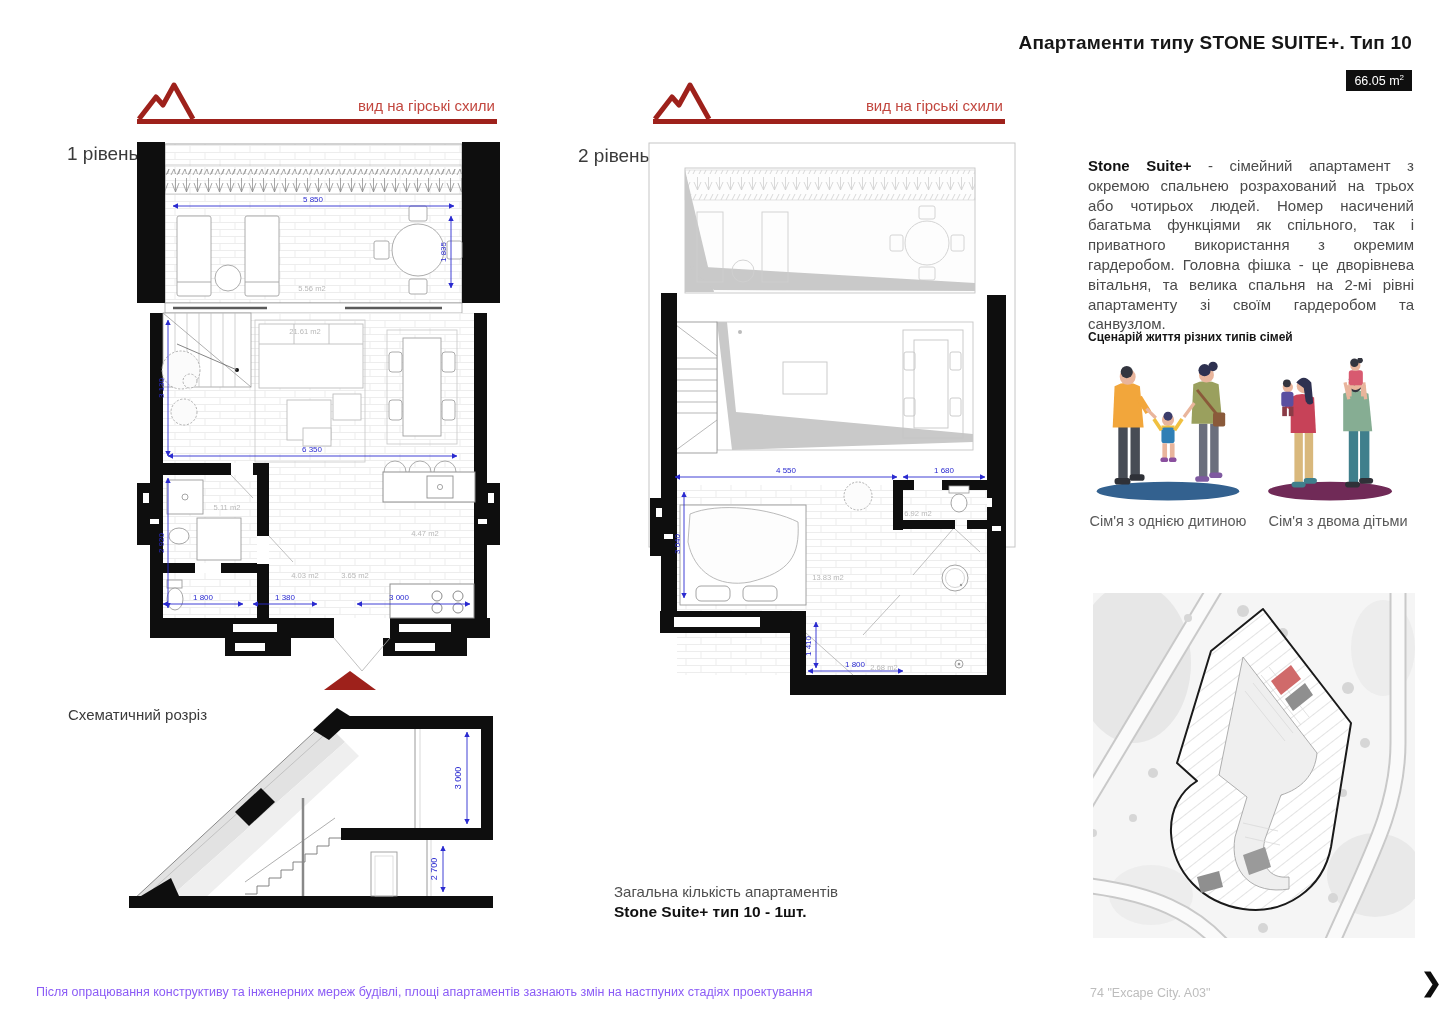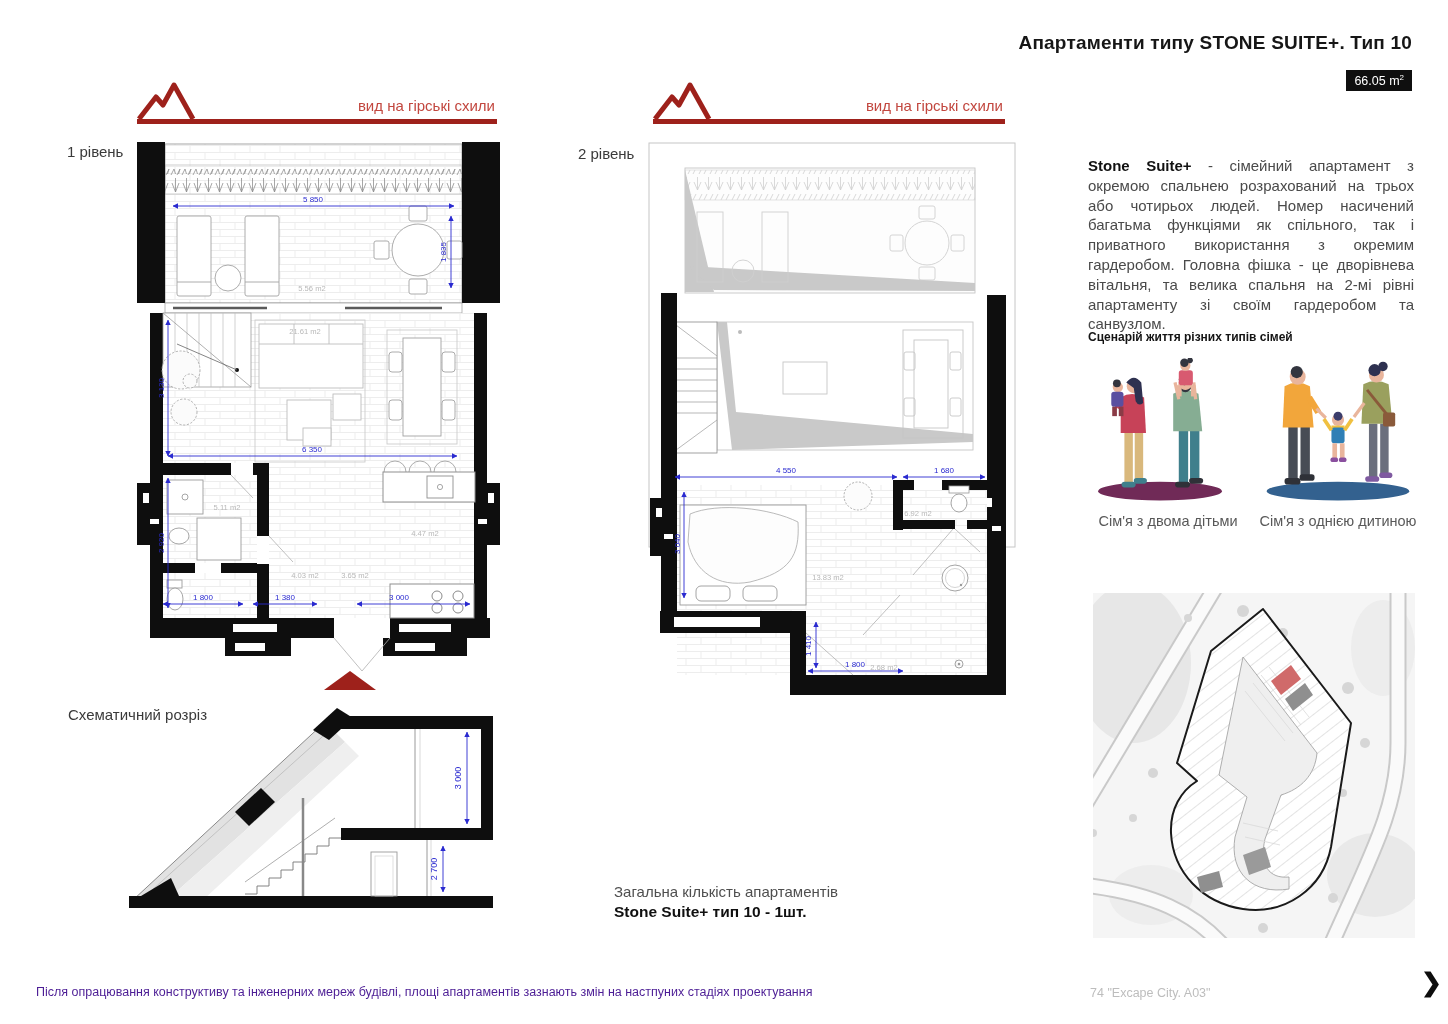--- a/index.html
+++ b/index.html
@@ -6,35 +6,35 @@
   .page{position:relative;width:1448px;height:1024px;background:#fff;overflow:hidden;
         font-family:"Liberation Sans",sans-serif;color:#222;}
   .abs{position:absolute;}
   .page-title{top:32px;right:36px;font-size:19px;font-weight:700;color:#161616;letter-spacing:.2px;margin-left:16px;}
   .area-badge{top:70px;right:36px;background:#0f0f0f;color:#fff;font-size:12.5px;padding:3px 8px;}
   .area-badge sup{font-size:8px;}
   .view-banner{height:40px;}
   .view-banner .redline{position:absolute;left:0;right:0;bottom:0;height:5px;background:#9e211b;}
   .view-banner .mtn{position:absolute;left:-2px;bottom:2px;}
   .view-banner .vlabel{position:absolute;right:2px;bottom:10px;color:#c2473f;font-size:15px;}
-  .lvl-label{font-size:15px;color:#3a3a3a;}
+  .lvl-label{font-size:19px;color:#3a3a3a;}
   .sec-label{font-size:15px;color:#3a3a3a;}
   .entry-tri{width:0;height:0;border-left:26px solid transparent;border-right:26px solid transparent;
              border-bottom:19px solid #9e211b;}
   .right-col{left:1088px;width:326px;}
   .descr{font-size:15px;line-height:19.8px;text-align:justify;color:#4a4a4a;}
   .descr .lead{font-weight:700;color:#111;}
   .scen-head{font-size:12px;font-weight:700;color:#141414;}
   .families{left:1088px;top:358px;width:330px;display:flex;justify-content:space-between;}
   .fam{width:160px;text-align:center;}
   .fam .cap{margin-top:4px;font-size:14.5px;color:#585858;line-height:1.25;}
   .totals{left:614px;top:883px;width:400px;text-align:left;}
   .totals .t1{font-size:15px;color:#4f4f4f;}
   .totals .t2{font-size:15.5px;font-weight:700;color:#101010;margin-top:3px;}
-  .foot-disc{left:36px;top:985px;font-size:12.5px;color:#4c1d95;}
+  .foot-disc{left:36px;top:985px;font-size:12.5px;color:#8b5cf6;}
   .foot-ref{left:1090px;top:986px;font-size:12.5px;color:#bdbdbd;}
   .foot-next{right:6px;top:968px;font-size:25px;font-weight:700;color:#0d0d0d;}
   svg{display:block;}
   svg text{font-family:"Liberation Sans",sans-serif;}
   .dim{stroke:#2a2ad0;stroke-width:.9;}
   .dimt{fill:#2a2ad0;font-size:8px;text-anchor:middle;}
   .areat{fill:#b8b8b8;font-size:7.6px;text-anchor:middle;}
 </style>
 </head>
 <body>
@@ -366,55 +366,20 @@
     <line class="dim" x1="316" y1="146" x2="316" y2="192" marker-start="url(#sca)" marker-end="url(#sca)"></line>
     <text class="dimt" transform="rotate(-90 310 169)" x="310" y="169" style="font-size:9px;">2 700</text>
   </svg>
 
   <div class="abs right-col descr" style="top:156px;">
     <span class="lead">Stone Suite+</span><span> - сімейний апартамент з окремою спальнею розрахований на трьох або чотирьох людей. Номер насичений багатьма функціями як спільного, так і приватного використання з окремим гардеробом. Головна фішка - це дворівнева вітальня, та велика спальня на 2-мі рівні апартаменту зі своїм гардеробом та санвузлом.</span>
   </div>
   <div class="abs right-col scen-head" style="top:330px;">Сценарій життя різних типів сімей</div>
 
   <div class="abs families">
-    <div class="fam">
-      <svg width="145" height="150" viewBox="0 0 145 160">
-        <ellipse cx="72" cy="142" rx="66" ry="10" fill="#702a57"></ellipse>
-        <rect x="34" y="78" width="9" height="56" fill="#d9b87c"></rect>
-          <rect x="45" y="78" width="9" height="52" fill="#d9b87c"></rect>
-        <rect x="31" y="132" width="15" height="6" rx="3" fill="#3f7f8c"></rect>
-          <rect x="44" y="128" width="14" height="6" rx="3" fill="#3f7f8c"></rect>
-        <path d="M30,42 Q42,35 55,42 L57,80 L30,80 Z" fill="#c74258"></path>
-        <line x1="37" y1="56" x2="25" y2="50" stroke="#c74258" stroke-width="5"></line>
-        <circle cx="44" cy="30" r="7.5" fill="#e9b59c"></circle>
-        <path d="M36,26 Q44,16 52,26 L54,48 Q49,52 46,46 L44,32 Z" fill="#2e3150"></path>
-        <circle cx="27" cy="31" r="5.5" fill="#e9b59c"></circle>
-          <circle cx="26" cy="27" r="4.2" fill="#33353f"></circle>
-        <rect x="20" y="36" width="13" height="16" rx="3" fill="#5a4fa0"></rect>
-        <rect x="21" y="52" width="5" height="10" fill="#8a3b46"></rect>
-          <rect x="28" y="52" width="5" height="10" fill="#8a3b46"></rect>
-        <rect x="92" y="76" width="10" height="58" fill="#3f7f8c"></rect>
-          <rect x="104" y="76" width="10" height="54" fill="#3f7f8c"></rect>
-        <rect x="88" y="132" width="16" height="6" rx="3" fill="#2f3138"></rect>
-          <rect x="103" y="128" width="15" height="6" rx="3" fill="#2f3138"></rect>
-        <path d="M86,38 Q99,31 113,38 L117,78 L86,78 Z" fill="#86ad93"></path>
-        <line x1="92" y1="44" x2="88" y2="26" stroke="#e9b59c" stroke-width="3.5"></line>
-        <line x1="110" y1="44" x2="108" y2="26" stroke="#e9b59c" stroke-width="3.5"></line>
-        <circle cx="99" cy="28" r="7.5" fill="#e9b59c"></circle>
-          <circle cx="98" cy="23" r="6" fill="#33353f"></circle>
-        <path d="M92,30 Q99,38 106,30 L104,34 Q99,39 94,34 Z" fill="#33353f"></path>
-        <rect x="90" y="29" width="5" height="12" fill="#e9b59c"></rect>
-          <rect x="105" y="29" width="5" height="12" fill="#e9b59c"></rect>
-        <rect x="92" y="13" width="15" height="16" rx="3" fill="#d85a70"></rect>
-        <circle cx="99" cy="8" r="5.5" fill="#e9b59c"></circle>
-          <circle cx="98" cy="5" r="4.5" fill="#33353f"></circle>
-          <circle cx="104" cy="2.5" r="3" fill="#33353f"></circle>
-      </svg>
-      <div class="cap">Сім'я з двома дітьми</div>
-    </div>
     <div class="fam">
       <svg width="160" height="150" viewBox="0 0 170 160">
         <ellipse cx="85" cy="142" rx="76" ry="10" fill="#33618f"></ellipse>
         <rect x="32" y="72" width="10" height="58" fill="#474c55"></rect>
           <rect x="45" y="72" width="10" height="54" fill="#474c55"></rect>
         <rect x="28" y="128" width="17" height="7" rx="3" fill="#2f3138"></rect>
           <rect x="44" y="124" width="16" height="7" rx="3" fill="#2f3138"></rect>
         <path d="M28,30 Q41,23 55,30 L59,74 L26,74 Z" fill="#f2a63b"></path>
         <line x1="54" y1="42" x2="64" y2="58" stroke="#f2a63b" stroke-width="7"></line>
         <line x1="62" y1="54" x2="72" y2="64" stroke="#e9b59c" stroke-width="3.5"></line>
@@ -437,20 +402,55 @@
         <path d="M112,28 Q125,21 139,28 L143,70 L110,70 Z" fill="#9aa05e"></path>
         <line x1="116" y1="34" x2="137" y2="60" stroke="#8a5a3a" stroke-width="3"></line>
         <rect x="133" y="58" width="13" height="15" rx="2" fill="#8a5a3a"></rect>
         <line x1="113" y1="48" x2="102" y2="63" stroke="#e9b59c" stroke-width="3.5"></line>
         <circle cx="126" cy="18" r="8" fill="#e9b59c"></circle>
           <circle cx="124" cy="13" r="6.5" fill="#2e3150"></circle>
           <circle cx="133" cy="9" r="5" fill="#2e3150"></circle>
       </svg>
       <div class="cap">Сім'я з однією дитиною</div>
     </div>
+    <div class="fam">
+      <svg width="145" height="150" viewBox="0 0 145 160">
+        <ellipse cx="72" cy="142" rx="66" ry="10" fill="#702a57"></ellipse>
+        <rect x="34" y="78" width="9" height="56" fill="#d9b87c"></rect>
+          <rect x="45" y="78" width="9" height="52" fill="#d9b87c"></rect>
+        <rect x="31" y="132" width="15" height="6" rx="3" fill="#3f7f8c"></rect>
+          <rect x="44" y="128" width="14" height="6" rx="3" fill="#3f7f8c"></rect>
+        <path d="M30,42 Q42,35 55,42 L57,80 L30,80 Z" fill="#c74258"></path>
+        <line x1="37" y1="56" x2="25" y2="50" stroke="#c74258" stroke-width="5"></line>
+        <circle cx="44" cy="30" r="7.5" fill="#e9b59c"></circle>
+        <path d="M36,26 Q44,16 52,26 L54,48 Q49,52 46,46 L44,32 Z" fill="#2e3150"></path>
+        <circle cx="27" cy="31" r="5.5" fill="#e9b59c"></circle>
+          <circle cx="26" cy="27" r="4.2" fill="#33353f"></circle>
+        <rect x="20" y="36" width="13" height="16" rx="3" fill="#5a4fa0"></rect>
+        <rect x="21" y="52" width="5" height="10" fill="#8a3b46"></rect>
+          <rect x="28" y="52" width="5" height="10" fill="#8a3b46"></rect>
+        <rect x="92" y="76" width="10" height="58" fill="#3f7f8c"></rect>
+          <rect x="104" y="76" width="10" height="54" fill="#3f7f8c"></rect>
+        <rect x="88" y="132" width="16" height="6" rx="3" fill="#2f3138"></rect>
+          <rect x="103" y="128" width="15" height="6" rx="3" fill="#2f3138"></rect>
+        <path d="M86,38 Q99,31 113,38 L117,78 L86,78 Z" fill="#86ad93"></path>
+        <line x1="92" y1="44" x2="88" y2="26" stroke="#e9b59c" stroke-width="3.5"></line>
+        <line x1="110" y1="44" x2="108" y2="26" stroke="#e9b59c" stroke-width="3.5"></line>
+        <circle cx="99" cy="28" r="7.5" fill="#e9b59c"></circle>
+          <circle cx="98" cy="23" r="6" fill="#33353f"></circle>
+        <path d="M92,30 Q99,38 106,30 L104,34 Q99,39 94,34 Z" fill="#33353f"></path>
+        <rect x="90" y="29" width="5" height="12" fill="#e9b59c"></rect>
+          <rect x="105" y="29" width="5" height="12" fill="#e9b59c"></rect>
+        <rect x="92" y="13" width="15" height="16" rx="3" fill="#d85a70"></rect>
+        <circle cx="99" cy="8" r="5.5" fill="#e9b59c"></circle>
+          <circle cx="98" cy="5" r="4.5" fill="#33353f"></circle>
+          <circle cx="104" cy="2.5" r="3" fill="#33353f"></circle>
+      </svg>
+      <div class="cap">Сім'я з двома дітьми</div>
+    </div>
   </div>
 
   <svg class="abs" style="left:1093px;top:593px;" width="322" height="345" viewBox="0 0 322 345">
     <defs>
       <pattern id="smu" width="11" height="11" patternUnits="userSpaceOnUse" patternTransform="rotate(52)">
         <rect width="11" height="11" fill="#ffffff"></rect>
         <line x1="0" y1="0" x2="0" y2="11" stroke="#c2c2c2" stroke-width="0.9"></line>
       </pattern>
     </defs>
     <rect width="322" height="345" fill="#f5f5f5"></rect>

